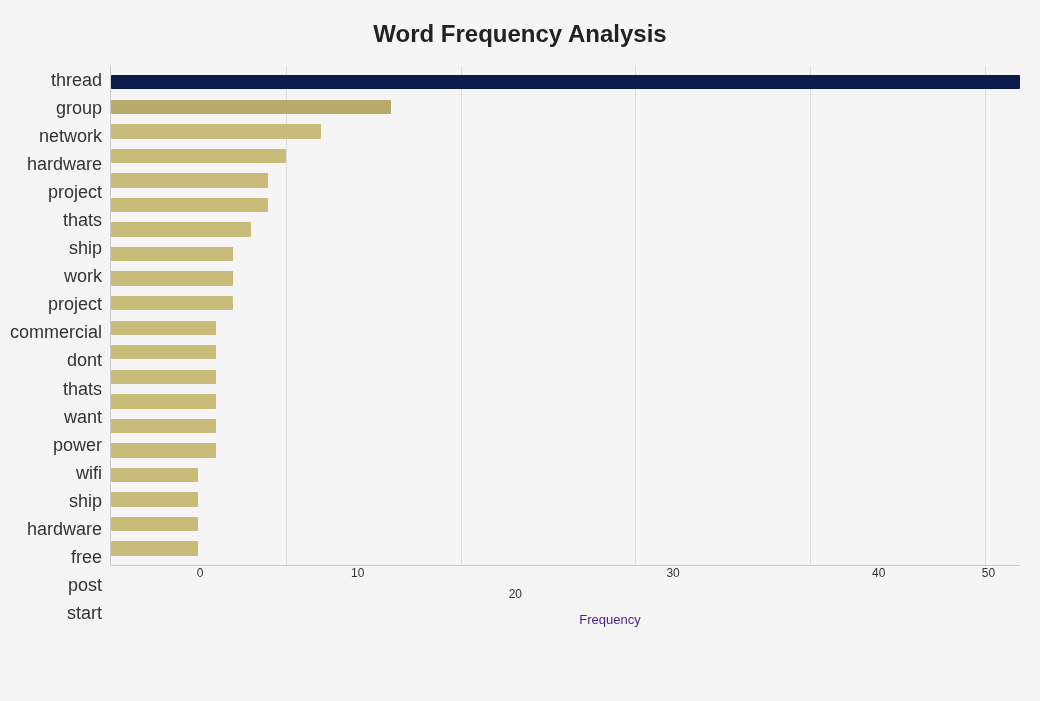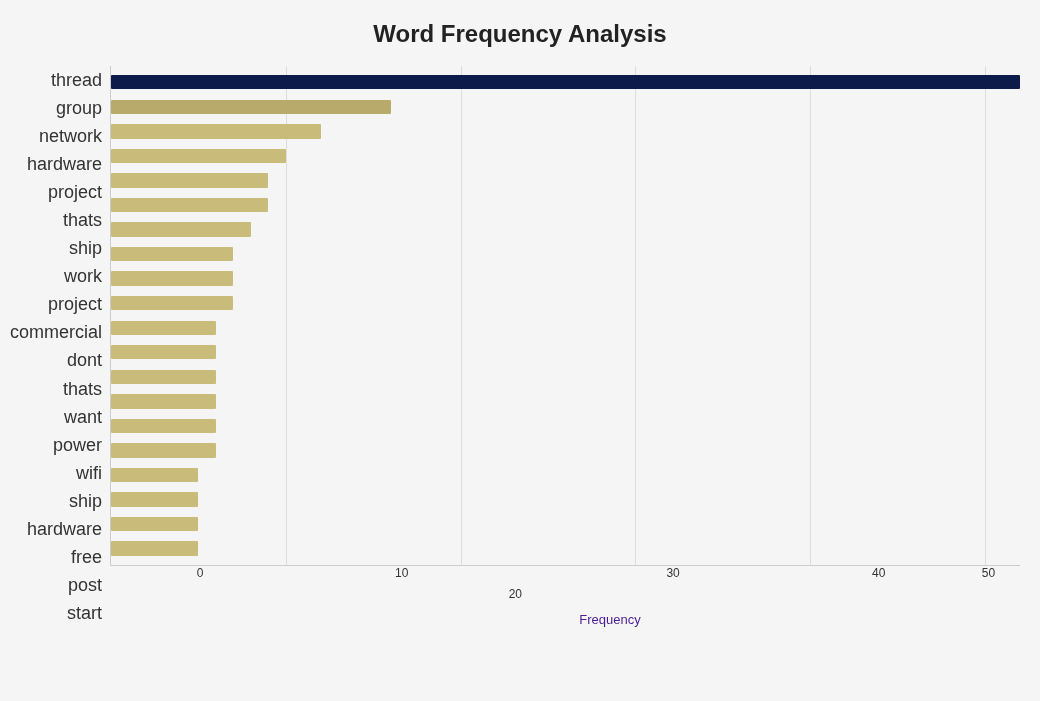--- a/index.html
+++ b/index.html
@@ -203,21 +203,21 @@
               <div class="bar" style="width: 9.61538%; background-color: rgb(201, 188, 122);"></div>
             </div>
             <div class="bar-row">
               <div class="bar" style="width: 9.61538%; background-color: rgb(201, 188, 122);"></div>
             </div>
           </div>
       </div>
       <div class="bottom-area">
         <div style="position:relative; height:24px;" id="x-labels-container">
             <span class="x-label" style="left: 0%;">0</span>
-            <span class="x-label" style="left: 19.2308%; margin-left: 44px;">10</span>
+            <span class="x-label" style="left: 19.2308%;">10</span>
             <span class="x-label" style="left: 38.4615%; margin-top: 21px;">20</span>
             <span class="x-label" style="left: 57.6923%;">30</span>
             <span class="x-label" style="left: 76.9231%; margin-left: 48px;">40</span>
             <span class="x-label" style="left: 96.1538%;">50</span>
           </div>
         <div class="x-axis-title">Frequency</div>
       </div>
     </div>
   </div>
 </div>

